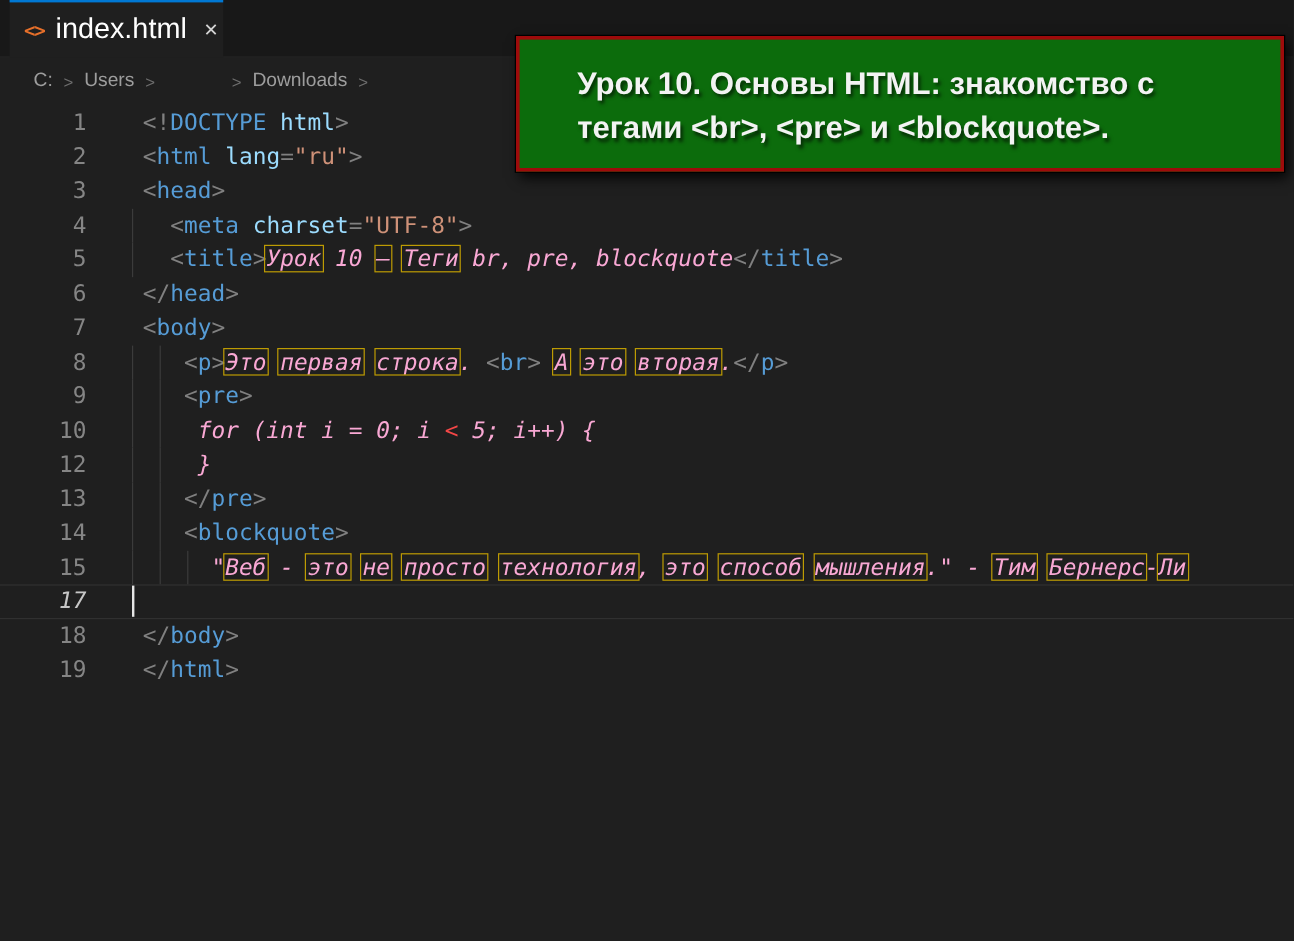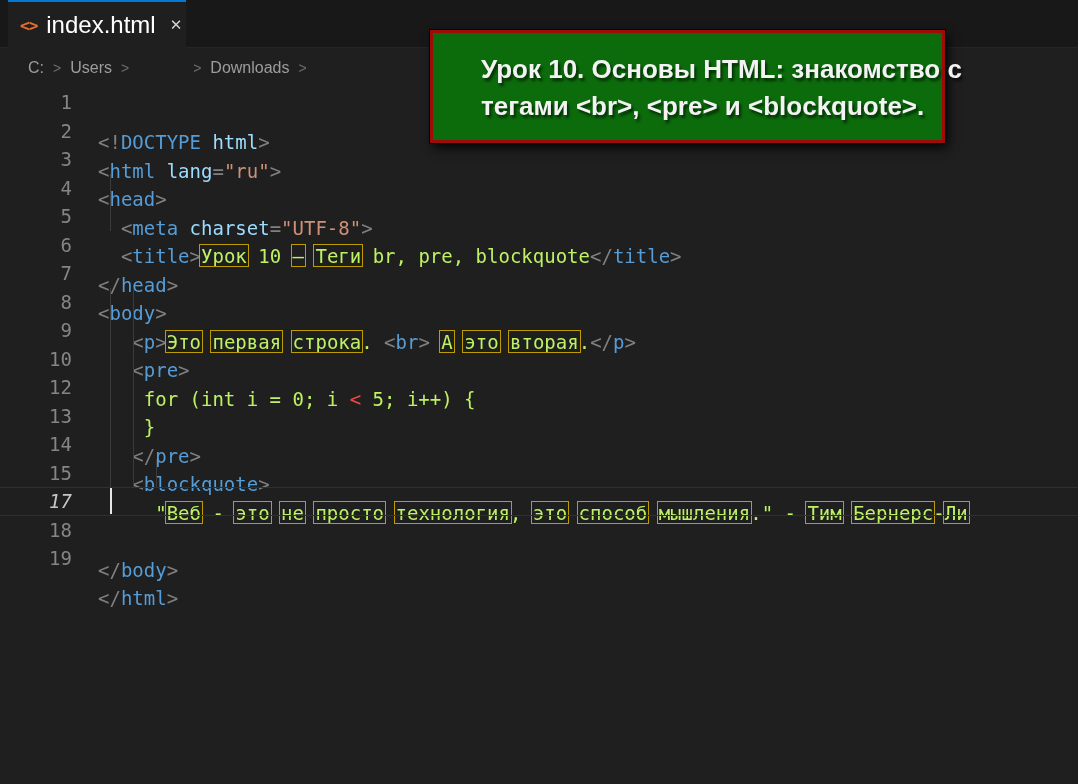--- a/index.html
+++ b/index.html
@@ -16,34 +16,34 @@
   
   .breadcrumbs{position:absolute;top:48px;left:0;height:40px;display:flex;align-items:center;padding-left:28px;font-family:"Liberation Sans",sans-serif;font-size:16px;color:#9d9d9d;}
   .crumb{white-space:pre;}
   .crumb.gap{display:inline-block;width:46px;}
   .crumb-sep{color:#6e6e6e;margin:0 9px;font-size:14px;}
   
   .editor{position:absolute;top:88px;left:0;right:0;}
   .line{position:relative;height:28.5px;line-height:28.5px;font-size:19px;}
   .ln{position:absolute;left:0;top:0;width:72px;text-align:right;color:#858585;font-size:19px;}
   .line.current .ln{color:#c6c6c6;font-style:italic;}
-  .code{position:absolute;left:98px;top:0;white-space:pre;color:#d4d4d4;margin-top:40px;}
+  .code{position:absolute;left:119px;top:0;white-space:pre;color:#d4d4d4;}
   .guide{position:absolute;top:0;bottom:0;width:1px;background:#3b3b3b;}
   .cur-border{position:absolute;left:0;right:0;top:0;height:28.5px;border-top:1px solid #303030;border-bottom:1px solid #303030;box-sizing:border-box;}
   .cursor{position:absolute;top:1px;height:26px;width:2px;background:#e6e6e6;}
   .c-punct{color:#808080;}
   .c-tag{color:#569cd6;}
   .c-attr{color:#9cdcfe;}
   .c-str{color:#ce9178;}
-  .c-text{color:#bef264;}
+  .c-text{color:#f9a8d4;font-style:italic;}
   .c-inv{color:#f44747;}
   .ub{position:relative;}
   .ub::after{content:"";position:absolute;top:-1px;bottom:0;left:-2px;right:-2px;border:1px solid #bd9b03;pointer-events:none;}
   
-  .banner{position:absolute;left:430px;top:30px;width:515px;height:113px;box-sizing:border-box;background:#0c6c0c;border:3px solid #9e0b0b;box-shadow:0 0 0 1px #000000,3px 5px 10px rgba(0,0,0,0.85);padding:18px 30px 0 48px;z-index:5;}
+  .banner{position:absolute;left:430px;top:30px;width:640px;height:113px;box-sizing:border-box;background:#0c6c0c;border:3px solid #9e0b0b;box-shadow:0 0 0 1px #000000,3px 5px 10px rgba(0,0,0,0.85);padding:18px 30px 0 48px;z-index:5;}
   .banner-line{color:#f3f3f3;font-family:"Liberation Sans",sans-serif;font-weight:bold;font-size:26px;line-height:37px;white-space:nowrap;text-shadow:2px 3px 3px rgba(0,0,0,0.6);}
 </style>
 </head>
 <body>
 
 <div class="tabbar">
   <div class="tab">
     <span class="tab-icon">&lt;&gt;</span>
     <span class="tab-label">index.html</span>
     <span class="tab-close">✕</span>

